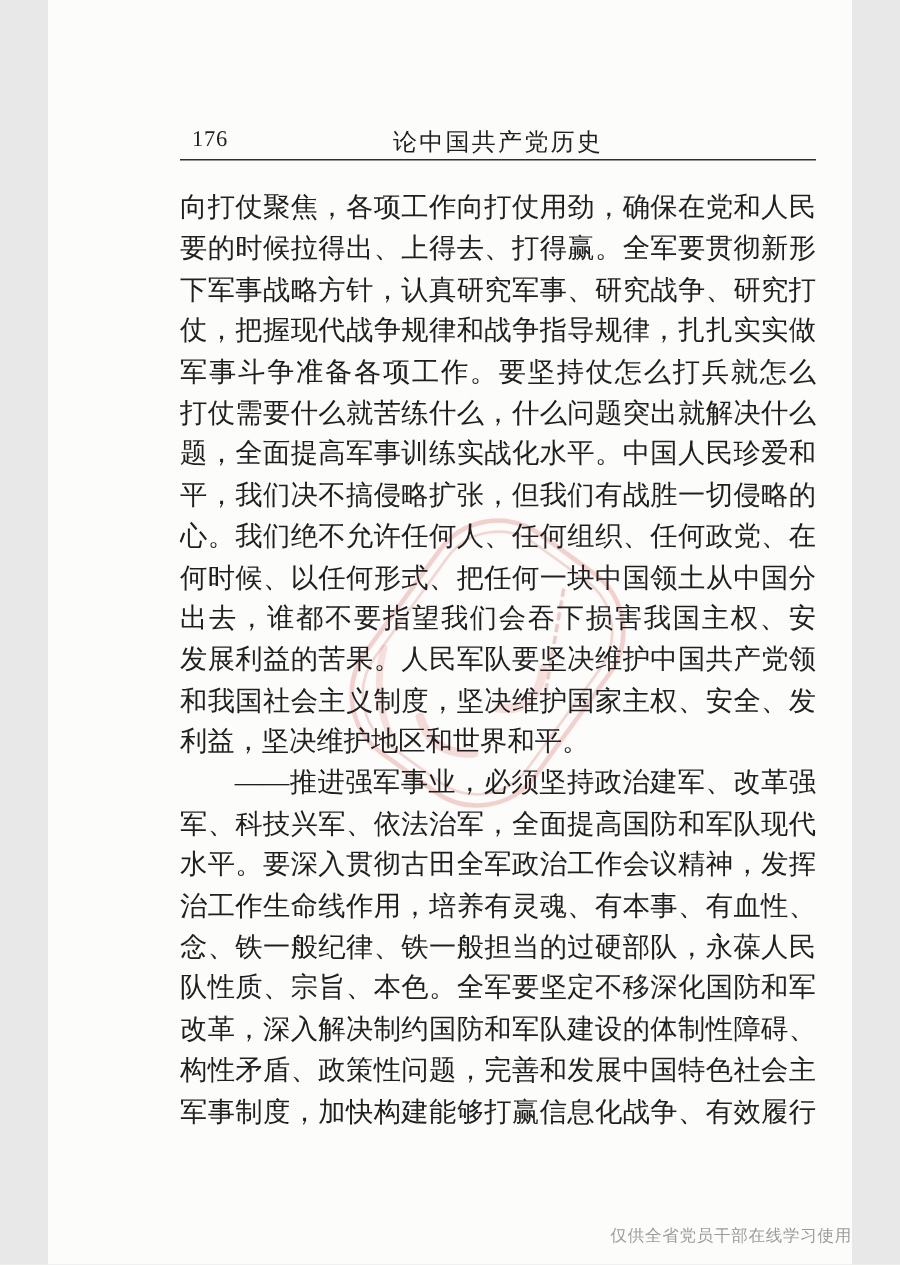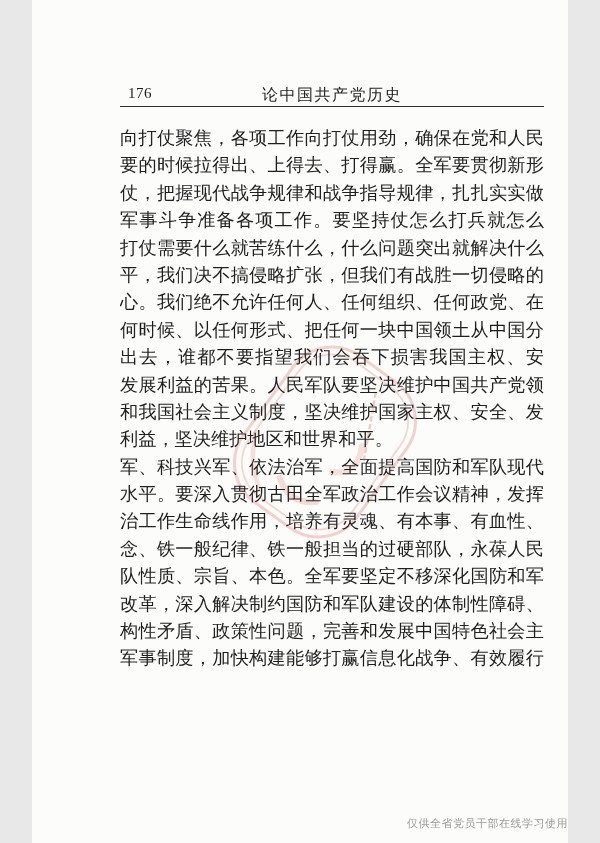--- a/index.html
+++ b/index.html
@@ -105,30 +105,33 @@
       <rect x="336" y="432" width="2.4" height="5.5"></rect>
       <rect x="336" y="440" width="2.4" height="5.5"></rect>
       <rect x="336" y="448" width="2.4" height="5.5"></rect>
       <rect x="336" y="456" width="2.4" height="5.5"></rect>
     </g>
   </svg>
 
   <div class="body-text">
     <div class="line">向打仗聚焦，各项工作向打仗用劲，确保在党和人民需</div>
     <div class="line">要的时候拉得出、上得去、打得赢。全军要贯彻新形势</div>
+    <div class="line">下军事战略方针，认真研究军事、研究战争、研究打</div>
     <div class="line">仗，把握现代战争规律和战争指导规律，扎扎实实做好</div>
     <div class="line">军事斗争准备各项工作。要坚持仗怎么打兵就怎么练，</div>
     <div class="line">打仗需要什么就苦练什么，什么问题突出就解决什么问</div>
+    <div class="line">题，全面提高军事训练实战化水平。中国人民珍爱和</div>
     <div class="line">平，我们决不搞侵略扩张，但我们有战胜一切侵略的信</div>
     <div class="line">心。我们绝不允许任何人、任何组织、任何政党、在任</div>
     <div class="line">何时候、以任何形式、把任何一块中国领土从中国分裂</div>
     <div class="line">出去，谁都不要指望我们会吞下损害我国主权、安全、</div>
     <div class="line">发展利益的苦果。人民军队要坚决维护中国共产党领导</div>
     <div class="line">和我国社会主义制度，坚决维护国家主权、安全、发展</div>
     <div class="line para-last">利益，坚决维护地区和世界和平。</div>
+    <div class="line indent">——推进强军事业，必须坚持政治建军、改革强</div>
     <div class="line">军、科技兴军、依法治军，全面提高国防和军队现代化</div>
     <div class="line">水平。要深入贯彻古田全军政治工作会议精神，发挥政</div>
     <div class="line">治工作生命线作用，培养有灵魂、有本事、有血性、有</div>
     <div class="line">念、铁一般纪律、铁一般担当的过硬部队，永葆人民军</div>
     <div class="line">队性质、宗旨、本色。全军要坚定不移深化国防和军队</div>
     <div class="line">改革，深入解决制约国防和军队建设的体制性障碍、结</div>
     <div class="line">构性矛盾、政策性问题，完善和发展中国特色社会主义</div>
     <div class="line">军事制度，加快构建能够打赢信息化战争、有效履行使</div>
   </div>
 

